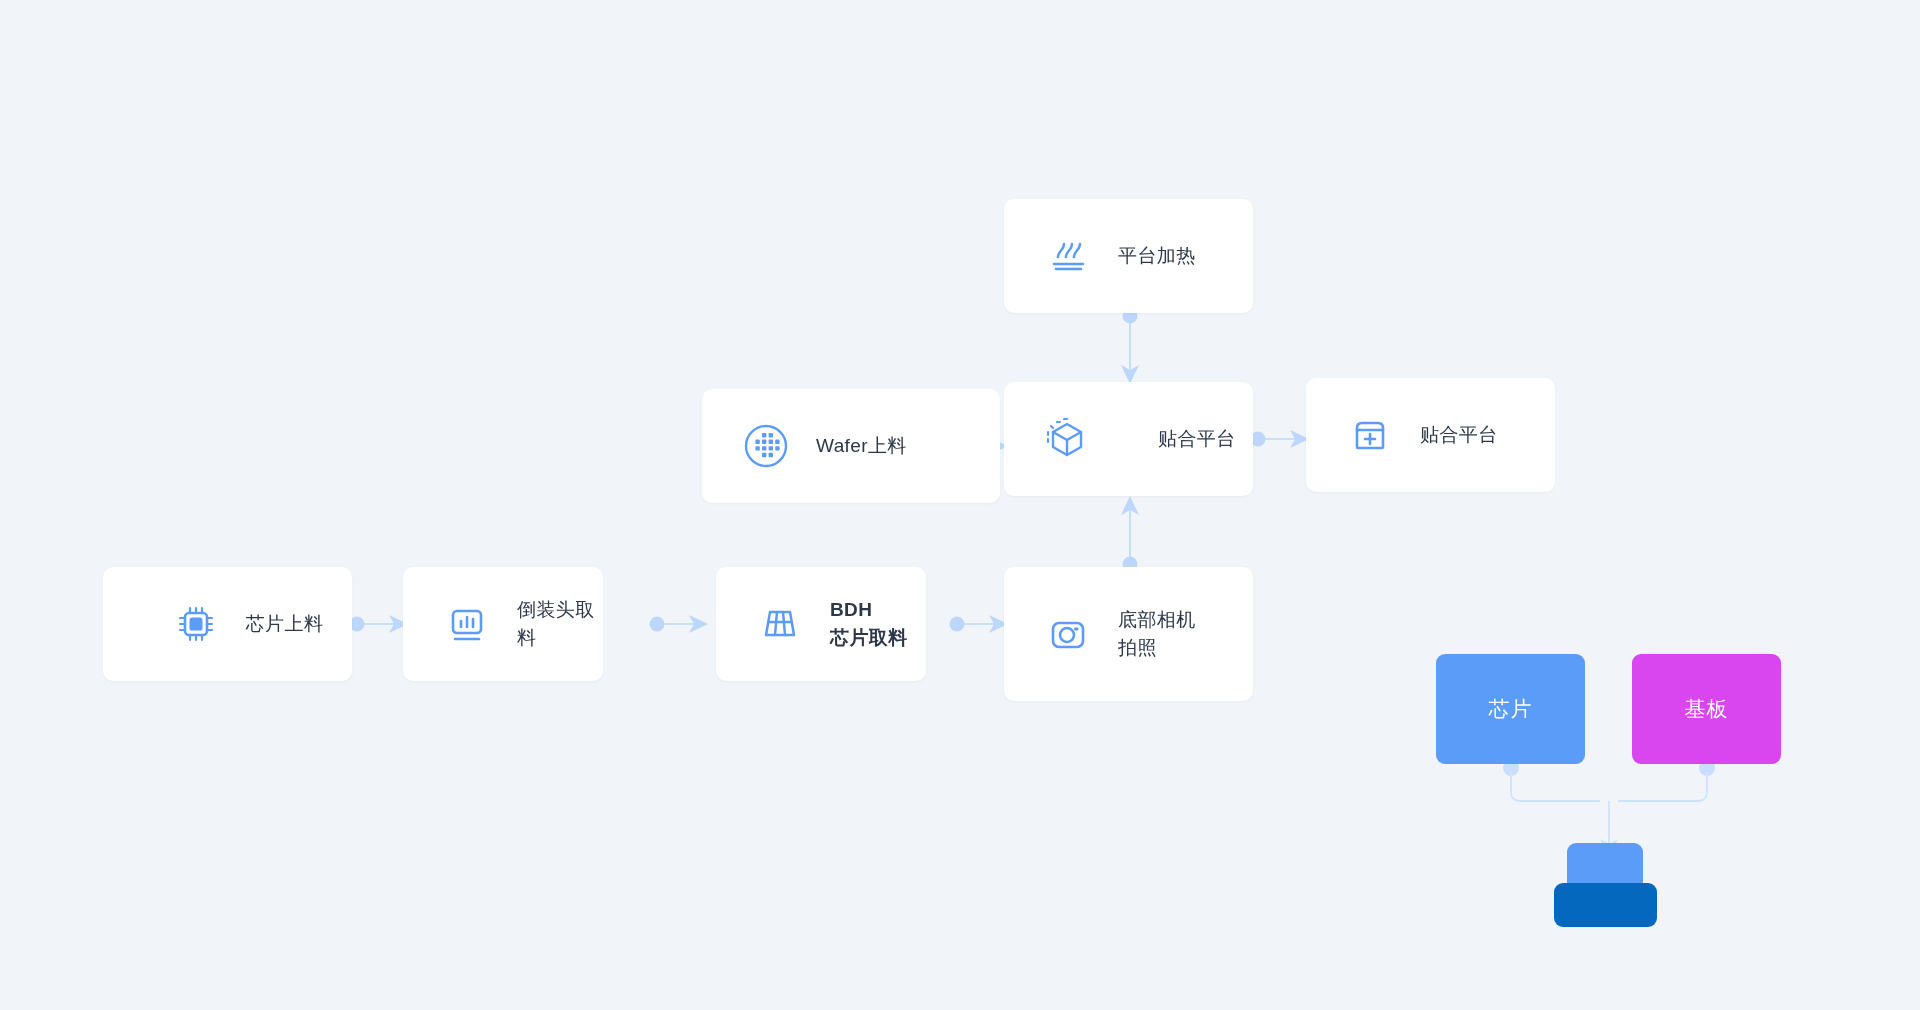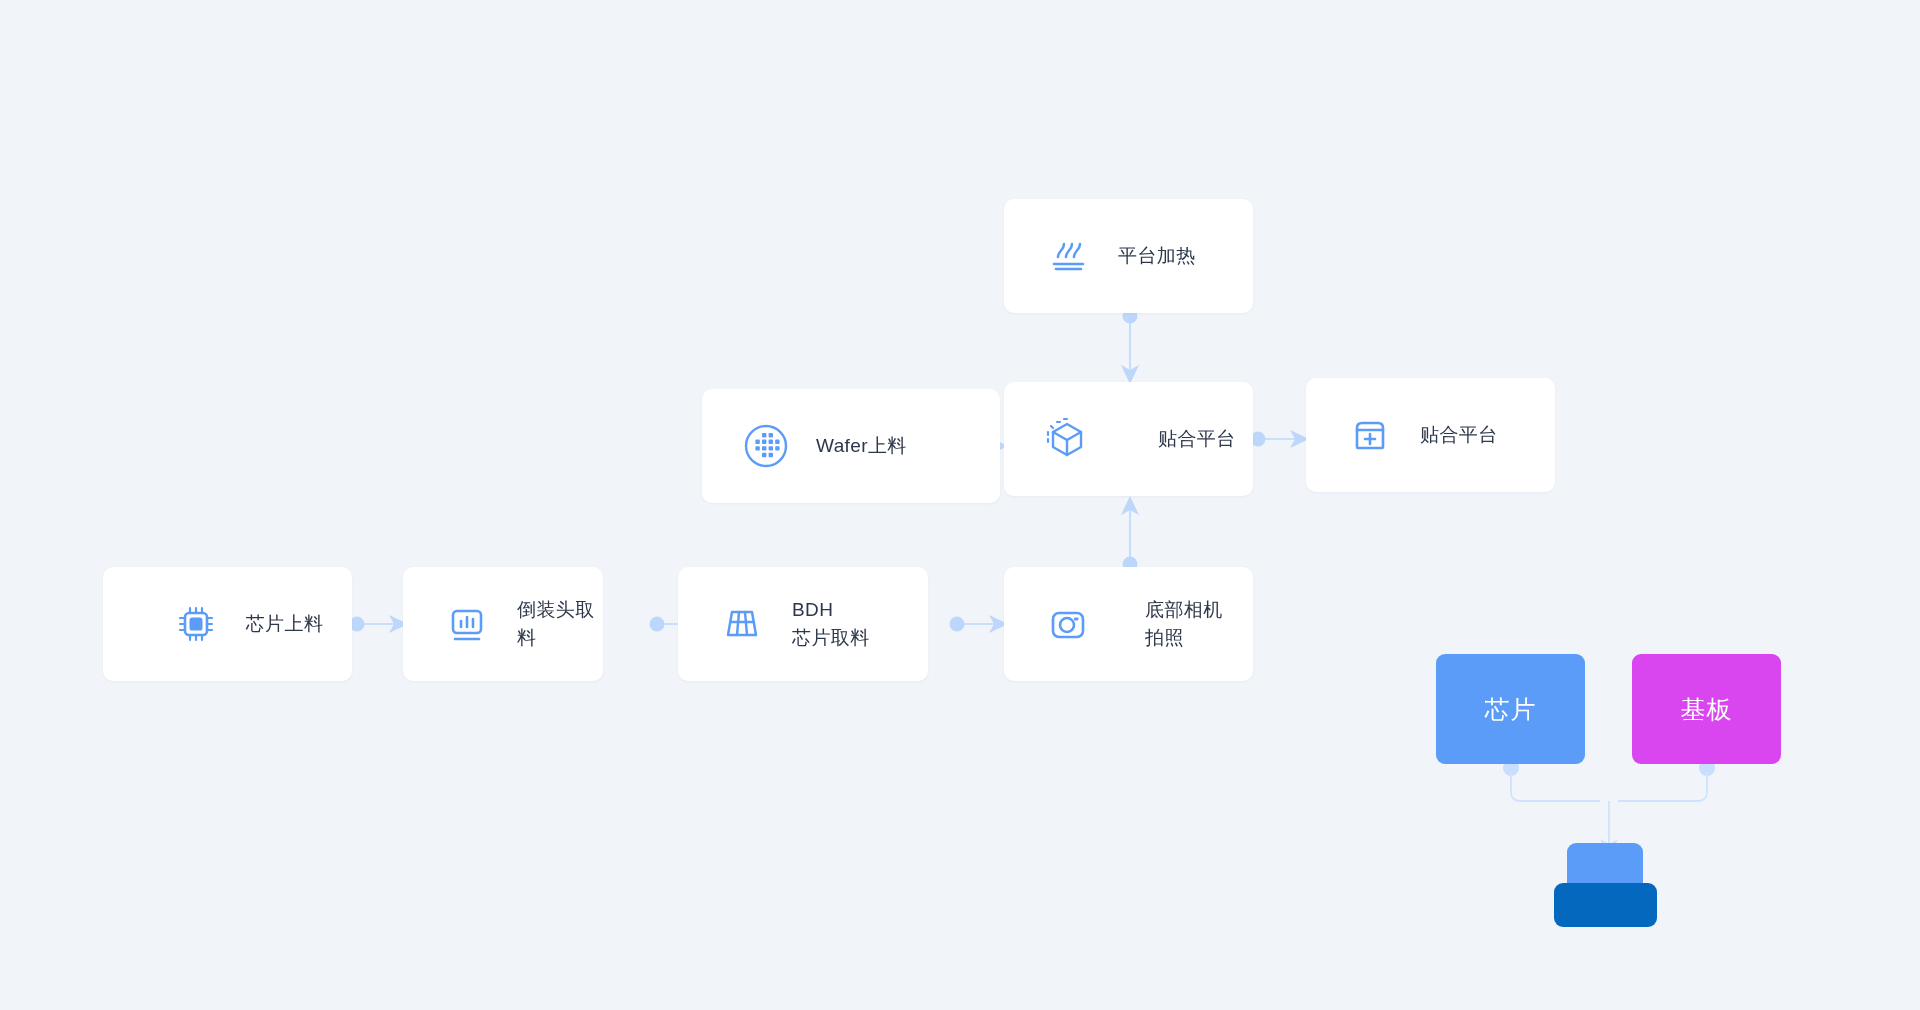--- a/index.html
+++ b/index.html
@@ -57,21 +57,21 @@
   }
 
   
   .chipblock {
     position: absolute;
     border-radius: 9px;
     display: flex;
     align-items: center;
     justify-content: center;
     color: #ffffff;
-    font-size: 25px;
+    font-size: 21px;
     letter-spacing: 1px;
   }
   .result-piece {
     position: absolute;
     border-radius: 9px;
   }
 </style>
 </head>
 <body>
 
@@ -224,34 +224,34 @@
         <rect x="10" y="11" width="28" height="22" rx="4"></rect>
         <line x1="18" y1="27" x2="18" y2="21"></line>
         <line x1="24" y1="27" x2="24" y2="17"></line>
         <line x1="30" y1="27" x2="30" y2="19"></line>
         <line x1="12" y1="39" x2="36" y2="39"></line>
       </svg>
     </span>
     <span class="label">倒装头取料</span>
   </div>
 
-  <div class="node" style="left:678px; top:567px; width:250px; height:114px;">
+  <div class="node" style="left:716px; top:567px; width:210px; height:114px;font-weight:bold;">
     <span class="icon-wrap">
       <svg width="50" height="50" viewBox="0 0 50 50" fill="none" stroke="#5b9cf8" stroke-width="2.5" stroke-linecap="round" stroke-linejoin="round">
         <path d="M15 13 L35 13 L39 36 L11 36 Z"></path>
         <line x1="13.3" y1="23" x2="36.7" y2="23"></line>
         <line x1="22" y1="13" x2="20" y2="36"></line>
         <line x1="28" y1="13" x2="30" y2="36"></line>
       </svg>
     </span>
     <span class="label">BDH
 芯片取料</span>
   </div>
 
-  <div class="node" style="left:1004px; top:567px; width:249px; height:114px;gap:27px;">
+  <div class="node" style="left:1004px; top:567px; width:249px; height:134px;">
     <span class="icon-wrap">
       <svg width="48" height="48" viewBox="0 0 48 48" fill="none" stroke="#5b9cf8" stroke-width="2.6" stroke-linecap="round" stroke-linejoin="round">
         <rect x="9" y="13" width="30" height="24" rx="6"></rect>
         <circle cx="23" cy="25" r="7"></circle>
         <rect x="30" y="17.4" width="4.4" height="3" rx="1" fill="#5b9cf8" stroke="none"></rect>
       </svg>
     </span>
     <span class="label">底部相机
 拍照</span>
   </div>

